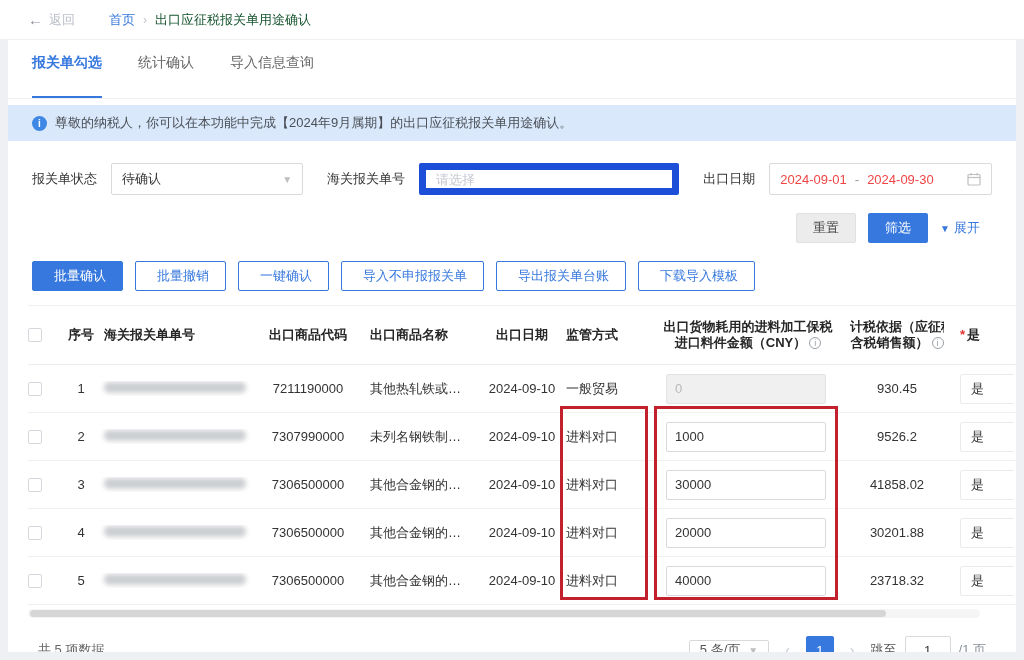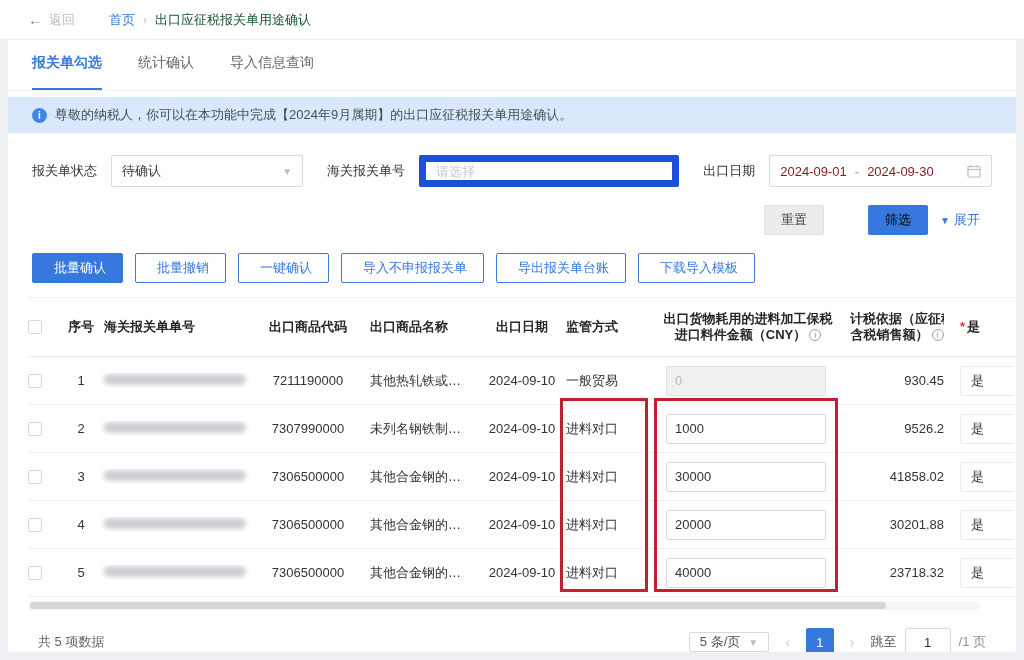--- a/index.html
+++ b/index.html
@@ -14,43 +14,43 @@
   .crumb { display:flex; align-items:center; gap:8px; margin-left:34px; }
   .crumb-home { color:#3678de; cursor:pointer; }
   .crumb-sep { color:#c0c4cc; font-size:12px; }
   .crumb-cur { color:#14532d; }
 
   
   .card { background:#fff; margin:0 8px; height:612px; overflow:hidden; position:relative; }
 
   
   .tabs { display:flex; gap:36px; padding:14px 24px 0 24px; border-bottom:1px solid #eef0f3; }
-  .tab { padding-bottom:16px; font-size:14px; color:#666; cursor:pointer; border-bottom:2px solid transparent; }
+  .tab { padding-bottom:24px; font-size:14px; color:#666; cursor:pointer; border-bottom:2px solid transparent; }
   .tab.active { color:#3678de; border-bottom-color:#3678de; font-weight:bold; }
 
   
   .banner { margin-top:6px; background:#d9e8fa; height:36px; display:flex; align-items:center; padding:0 24px; gap:8px; color:#4a4f57; }
   .info-icon { width:15px; height:15px; border-radius:50%; background:#3f87e5; color:#fff; font-size:10px; font-weight:bold; display:inline-flex; align-items:center; justify-content:center; font-style:normal; flex:0 0 auto; }
 
   
   .filters { display:flex; align-items:center; padding:0 24px; margin-top:22px; gap:10px; }
   .f-label { color:#333; white-space:nowrap; margin-right:4px; }
   .select-box { width:222px; height:32px; border:1px solid #d9d9d9; border-radius:2px; display:flex; align-items:center; justify-content:space-between; padding:0 10px; cursor:pointer; background:#fff; }
   .select-box .chev { color:#bfbfbf; font-size:10px; }
   .text-input { width:300px; height:32px; border:7px solid #1d4ed8; border-radius:2px; padding:0 10px; font-size:13px; color:#333; font-family:inherit; outline:none; }
   .text-input::placeholder { color:#c3c7cf; }
   .date-range { width:258px; height:32px; border:1px solid #d9d9d9; border-radius:2px; display:flex; align-items:center; padding:0 10px; gap:8px; background:#fff; }
-  .date-range .dt { color:#7f1d1d;text-align:center; }
+  .date-range .dt { color:#ef4444;text-align:center; }
   .date-sep { color:#999; }
   .cal-icon { margin-left:auto; color:#bfbfbf; display:flex; }
 
   .filter-actions { display:flex; align-items:center; justify-content:flex-end; gap:12px; padding:0 36px; margin-top:18px; }
   .btn { height:30px; border-radius:2px; padding:0 16px; font-size:13px; display:inline-flex; align-items:center; justify-content:center; cursor:pointer; border:1px solid transparent; white-space:nowrap; font-family:inherit; }
   .btn-gray { background:#ececec; border-color:#e0e0e0; color:#444; }
-  .btn-primary { background:#3678de; color:#000000;margin-left:32px; }
+  .btn-primary { background:#3678de; color:#ffffff; }
   .expand { color:#3678de; display:flex; align-items:center; gap:4px; cursor:pointer; }
   .expand .chev { font-size:10px; }
 
   
   .actions { display:flex; gap:12px; padding:0 24px; margin-top:18px; }
   .btn-outline { background:#fff; border:1px solid #3678de; color:#3678de;padding-left:21px; }
   .actions .primary { background:#3678de; color:#fff; border-color:#3678de; }
 
   
   .table-wrap { position:relative; margin:14px 0 0 0; padding:0 0 0 20px; }
@@ -59,21 +59,21 @@
   .trow { height:48px; border-bottom:1px solid #f1f1f1; }
   .cell { flex:0 0 auto; overflow:hidden; white-space:nowrap; }
   .c-check { width:36px; display:flex; justify-content:flex-start; }
   .c-seq { width:34px; text-align:center; }
   .c-decl { width:162px; padding-left:6px; }
   .c-code { width:96px; text-align:center; }
   .c-name { width:122px; padding-left:14px; }
   .c-date { width:88px; text-align:center; }
   .c-mode { width:80px; }
   .c-material { width:204px; }
-  .c-tax { width:94px; text-align:right; }
+  .c-tax { width:94px; text-align:center; }
   .c-confirm { width:70px; padding-left:16px; }
   .hdr2 { line-height:16px; text-align:center; }
   .req { color:#e03030; margin-right:2px; }
   .i-circ { display:inline-flex; width:12px; height:12px; border:1px solid #9aa0a8; border-radius:50%; color:#9aa0a8; font-size:9px; align-items:center; justify-content:center; font-weight:normal; vertical-align:1px; margin-left:3px; font-style:normal; }
   .checkbox { width:14px; height:14px; border:1px solid #d4d7dc; border-radius:2px; background:#fff; display:inline-block; cursor:pointer; }
   .blur-bar { display:inline-block; width:142px; height:11px; border-radius:5px; background:#bfc2c6; filter:blur(2.5px); opacity:.8; }
   .mat-input { width:160px; height:30px; margin-left:20px; border:1px solid #d9d9d9; border-radius:2px; padding:0 8px; font-size:13px; color:#333; font-family:inherit; outline:none; background:#fff; }
   .mat-input.disabled { background:#f0f0f0; color:#b9b9b9; border-color:#e3e3e3; }
   .confirm-box { display:inline-flex; align-items:center; width:56px; height:30px; border:1px solid #ebebeb; border-radius:2px; padding:0 10px; background:#fff; cursor:pointer; }
 

